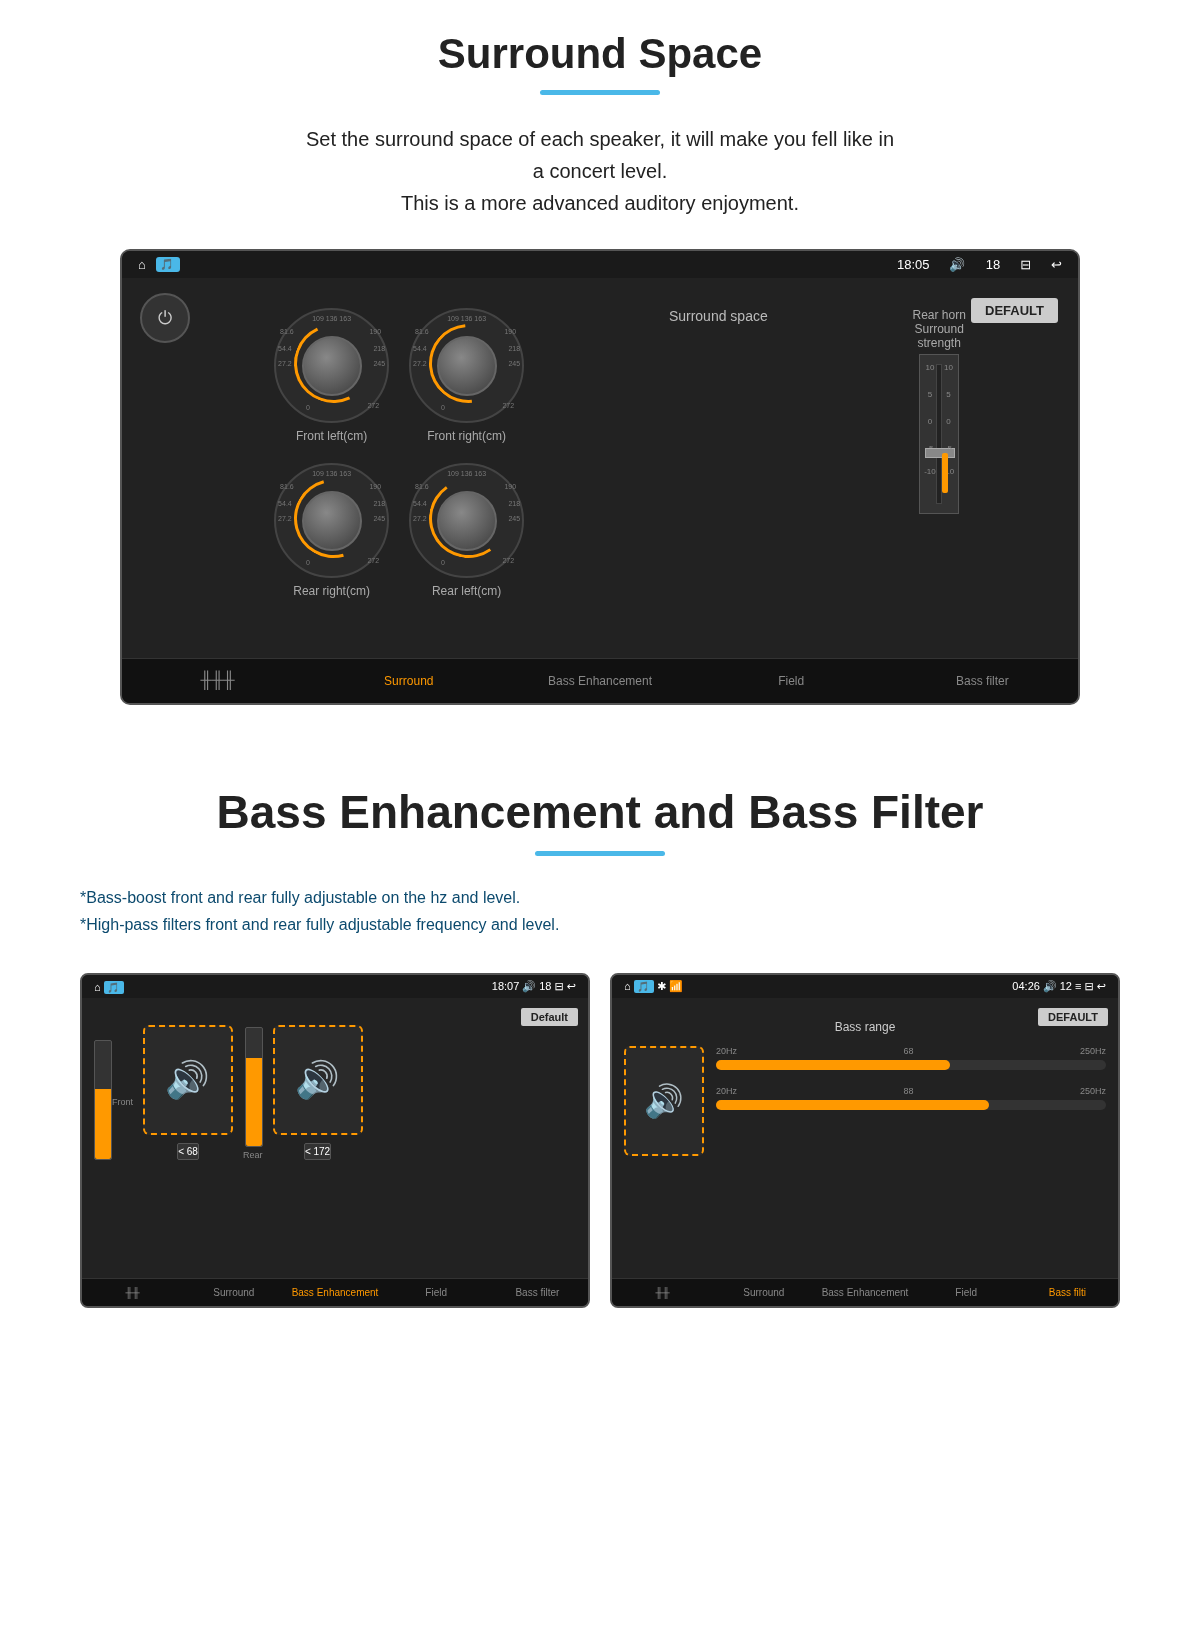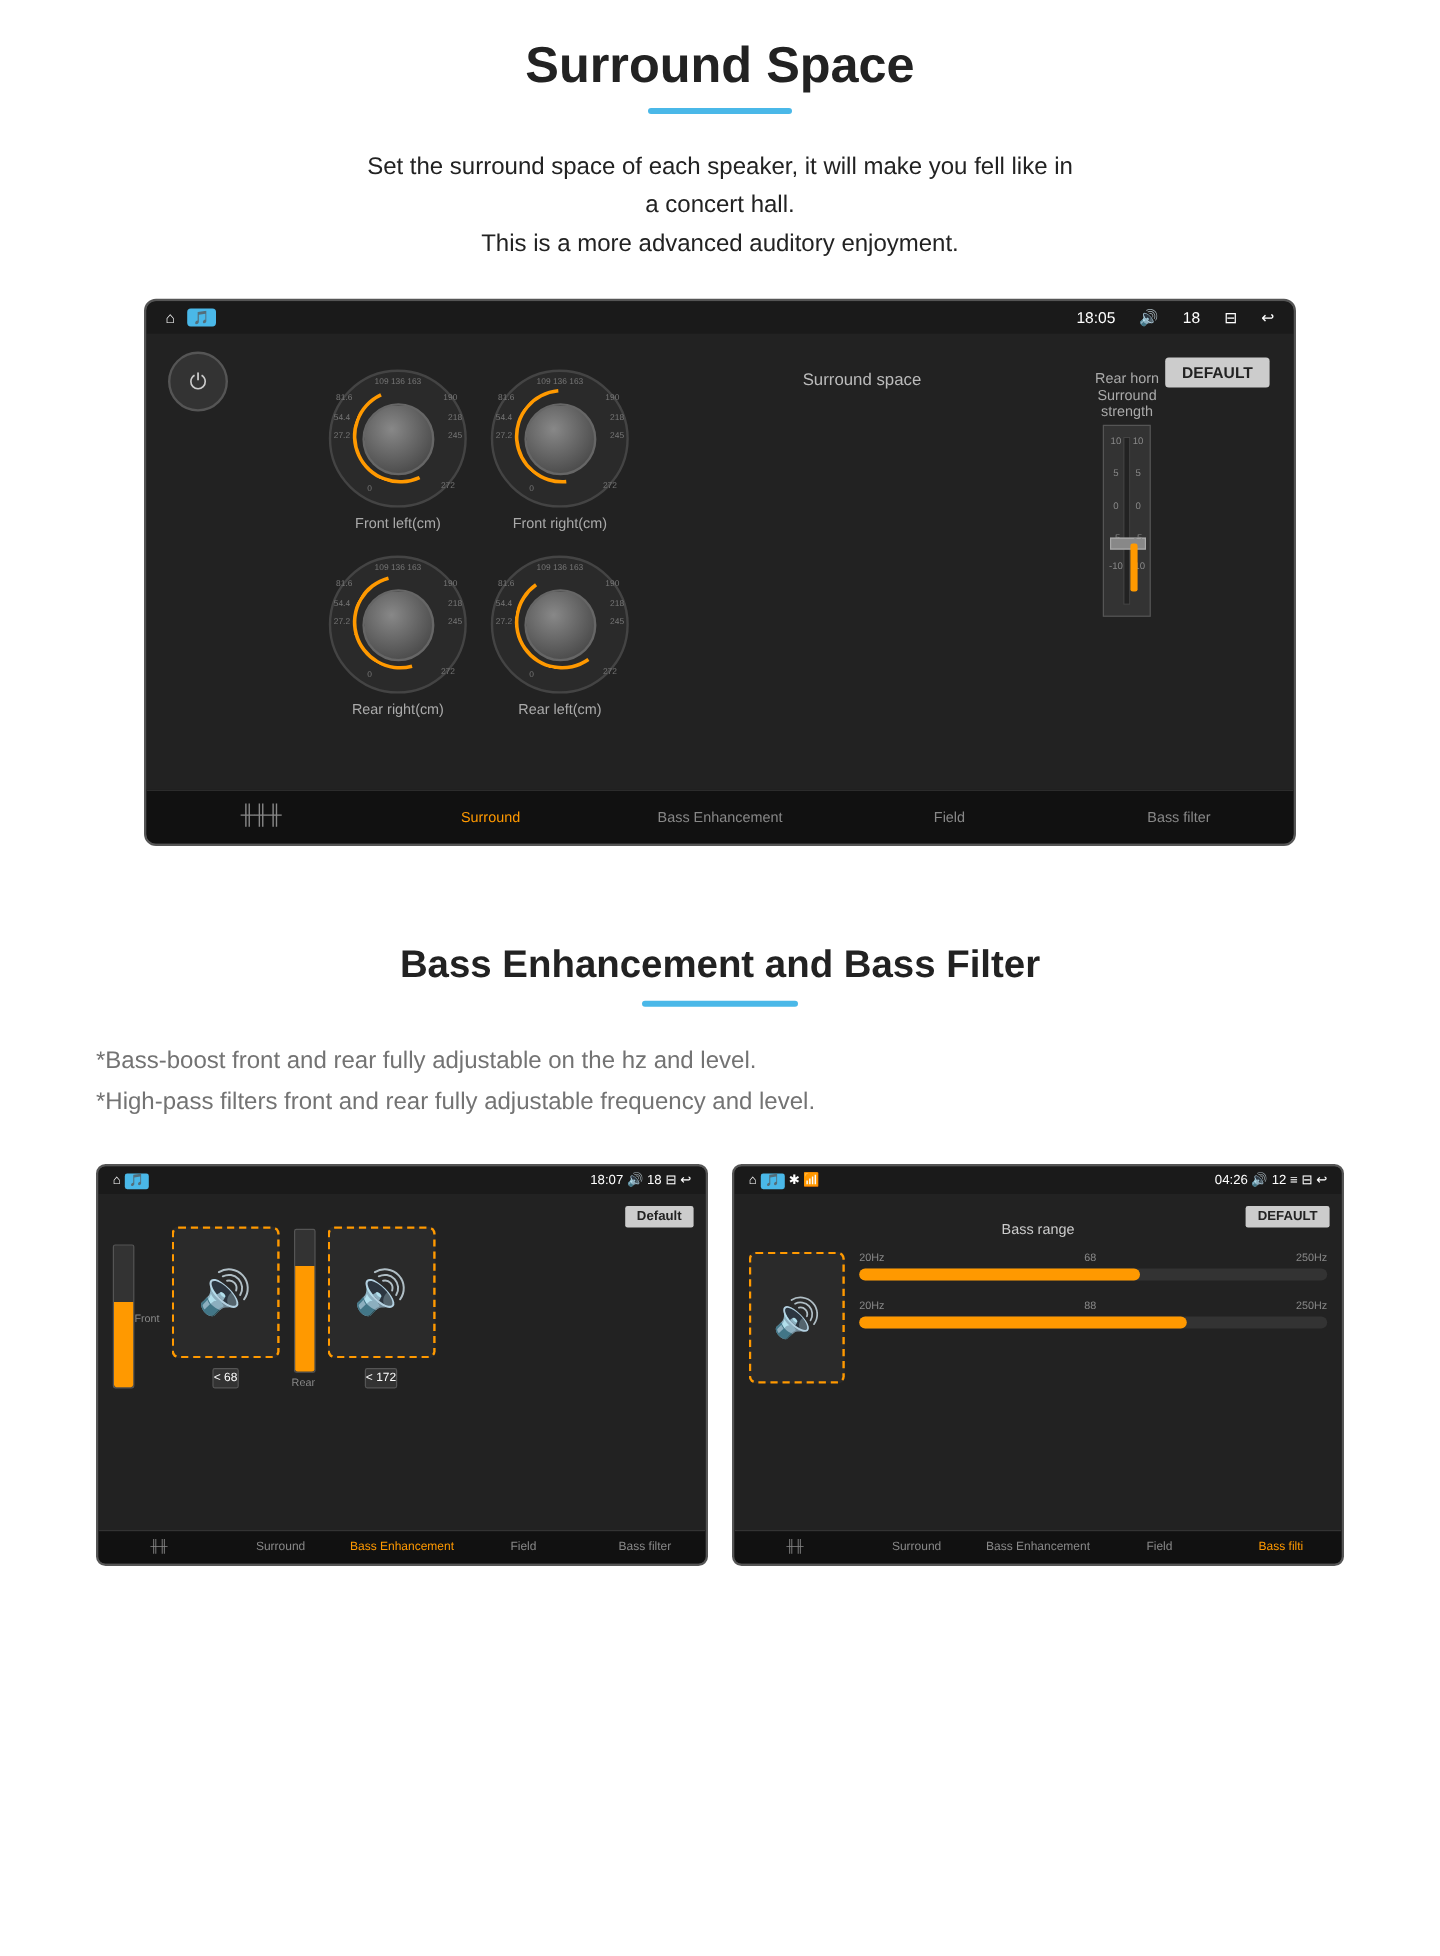--- a/index.html
+++ b/index.html
@@ -189,36 +189,36 @@
     .nav-icon-bars {
       font-size: 16px;
       margin-bottom: 2px;
     }
 
     
     .section2 {
       padding: 40px 80px 20px;
     }
     .section2-title {
-      font-size: 32px;
+      font-size: 46px;
       font-weight: 900;
       text-align: center;
       margin-bottom: 12px;
     }
     .section2-underline {
       width: 130px;
       height: 5px;
       background: #4ab8e8;
       border-radius: 3px;
       margin: 0 auto 28px;
     }
     .section2-desc {
-      font-size: 20px;
+      font-size: 16px;
       line-height: 1.7;
-      color: #737373;
+      color: #0c4a6e;
       margin-bottom: 35px;
     }
 
     
     .two-panels {
       display: flex;
       gap: 20px;
     }
     .panel-device {
       flex: 1;
@@ -321,21 +321,21 @@
     }
   </style>
 </head>
 <body>
 
 <div class="section1">
   <h1 class="main-title">Surround Space</h1>
   <div class="title-underline"></div>
   <p class="description">
     <span>Set the surround space of each speaker, it will make you fell like in</span><br>
-    <span>a concert hall.</span><br>
+    <span>a concert level.</span><br>
     <span>This is a more advanced auditory enjoyment.</span>
   </p>
 
   <div class="device-mockup">
 
     <div class="device-statusbar">
       <div class="statusbar-left">
         <span>⌂</span>
         <span style="background:#4ab8e8;padding:1px 5px;border-radius:3px;font-size:11px;color:white;">🎵</span>
       </div>

